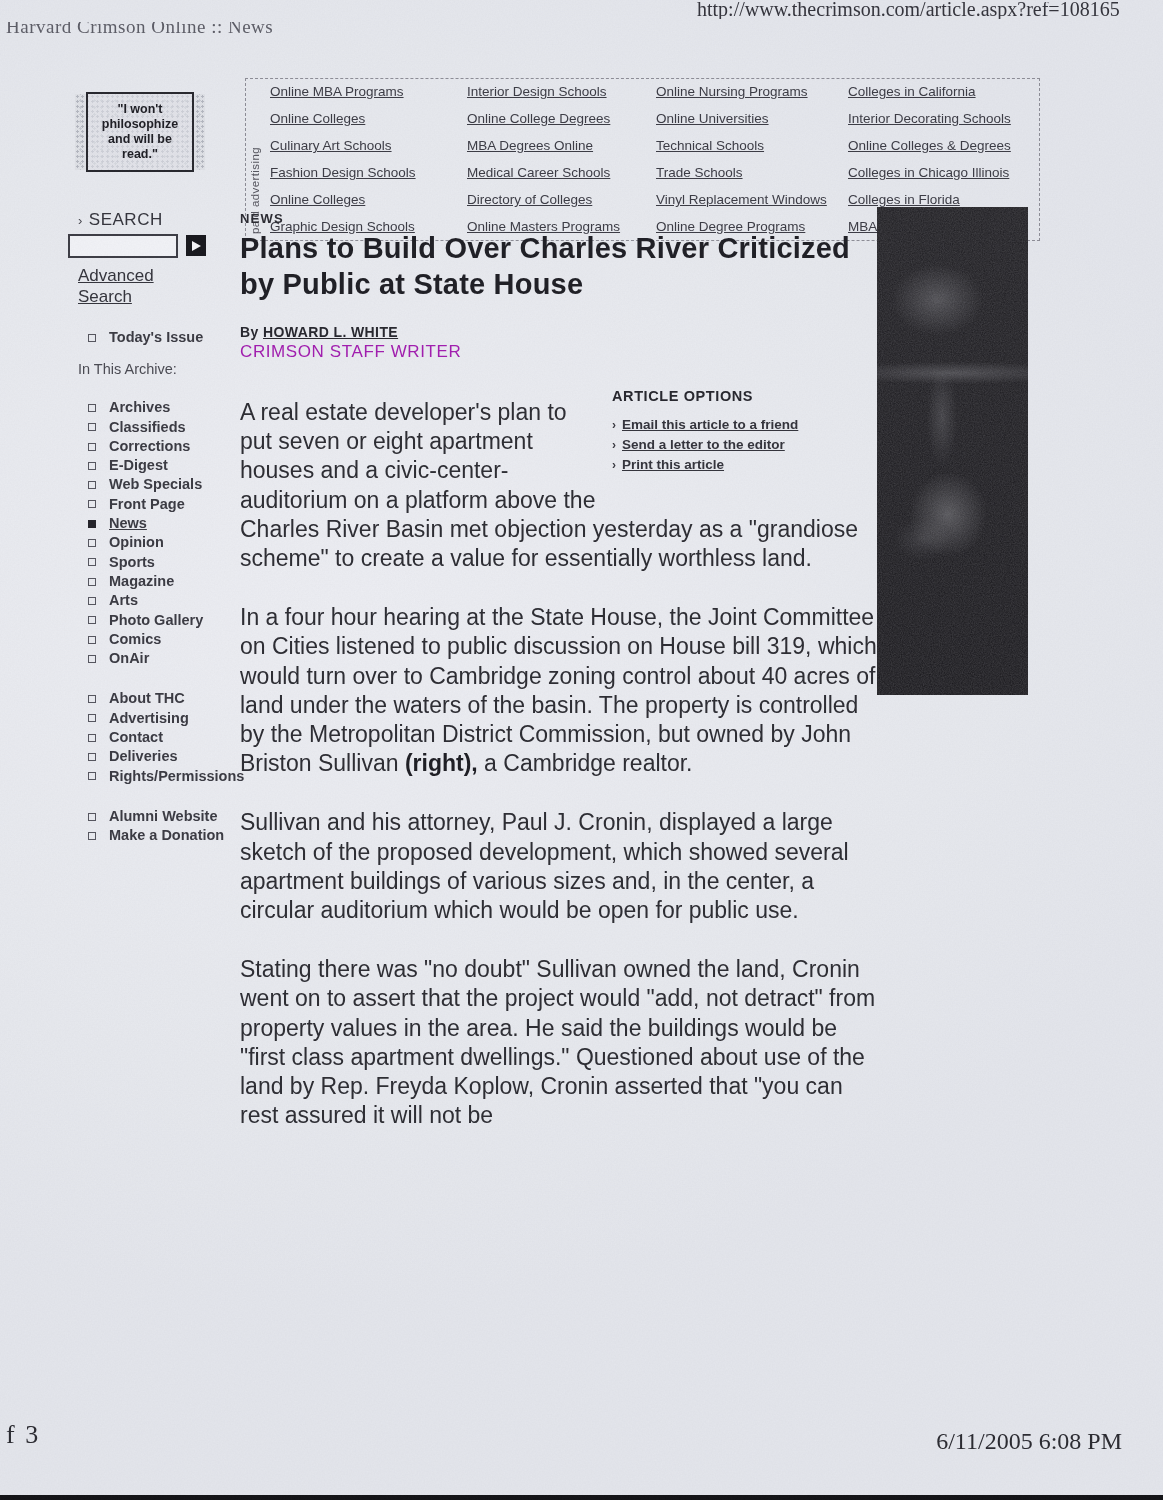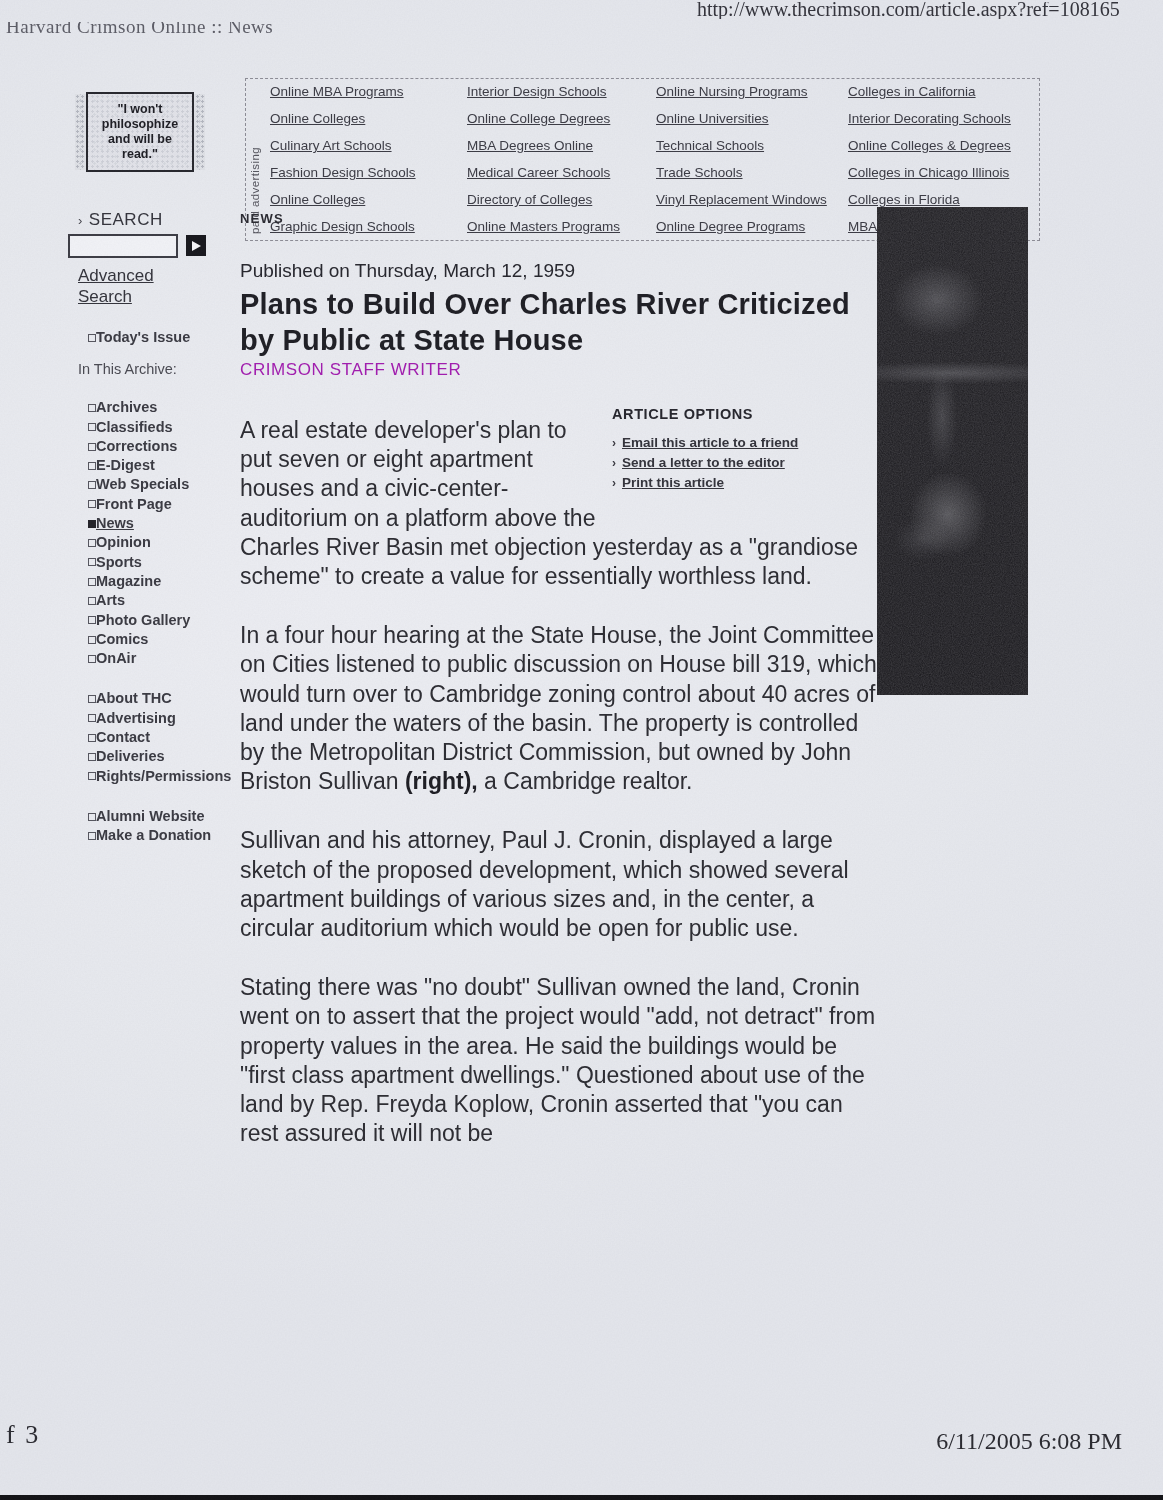--- a/index.html
+++ b/index.html
@@ -47,21 +47,21 @@
   .search-input{
     width:100px;height:18px;border:2px solid #3c3c44;background:#f2f3f7;
     font-size:13px;font-family:"Liberation Sans",sans-serif;padding:1px 3px;outline:none;
   }
   .search-btn{
     width:20px;height:21px;background:#17171c;border:none;margin-left:8px;margin-top:1px;
     display:flex;align-items:center;justify-content:center;cursor:pointer;padding:0;
   }
   .tri{width:0;height:0;border-left:9px solid #f5f5f8;border-top:5px solid transparent;border-bottom:5px solid transparent;}
   .adv-link{display:block;margin-top:7px;font-size:17px;line-height:21px;color:#33333b;text-decoration:underline;width:92px;cursor:pointer;}
-  .nav-item{display:flex;align-items:center;gap:0;line-height:19.3px;font-size:14.5px;font-weight:600;color:#3a3a42;padding-left:10px;cursor:pointer;}
+  .nav-item{display:flex;align-items:center;gap:13px;line-height:19.3px;font-size:14.5px;font-weight:600;color:#3a3a42;padding-left:10px;cursor:pointer;}
   .bullet{width:6px;height:6px;border:1px solid #55555e;background:transparent;flex:none;box-sizing:content-box;}
   .nav-item.active .bullet{background:#232329;border-color:#232329;}
   .nav-item.active .nav-label{text-decoration:underline;font-weight:700;}
   .today{margin-top:21px;}
   .section-label{font-size:14.5px;color:#4a4a52;margin-top:14px;margin-bottom:7px;}
   .nav-list.gap{margin-top:21px;}
   
   .main{position:absolute;left:240px;top:205px;width:640px;}
   .news-label{font-size:13px;font-weight:bold;letter-spacing:1.2px;color:#2a2a31;margin-top:6px;}
   .published{margin-top:34px;font-size:19px;color:#26262d;}
@@ -253,22 +253,24 @@
       </div>
       <div class="nav-item">
         <span class="bullet"></span>
         <span class="nav-label">Make a Donation</span>
       </div>
     </div>
 </div>
 
 <div class="main">
   <div class="news-label">NEWS</div>
-  <div class="published">Published on Thursday, March 12, 1959</div>
   <h1 class="headline">Plans to Build Over Charles River Criticized by Public at State House</h1>
+  <div class="byline">
+    <span class="by">By </span><a class="author">HOWARD L. WHITE</a>
+  </div>
   <div class="role">CRIMSON STAFF WRITER</div>
 
   <div class="body-wrap">
     <div class="options-box">
       <div class="options-title">ARTICLE OPTIONS</div>
       <div class="options-list">
           <div class="option-row">
             <span class="option-arrow">›</span>
             <a class="option-link">Email this article to a friend</a>
           </div>

